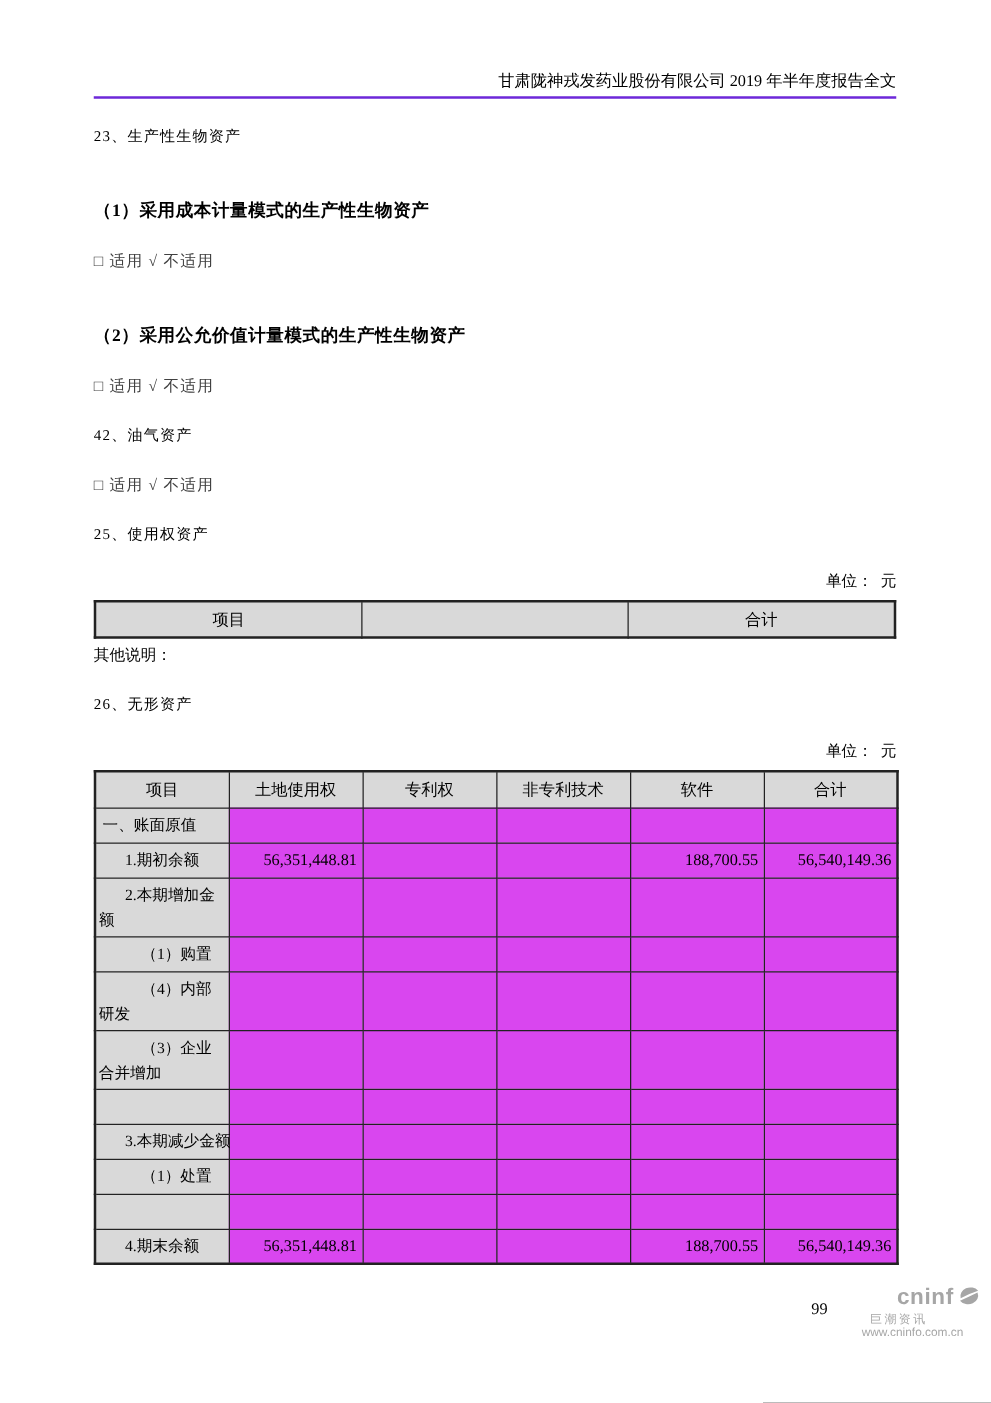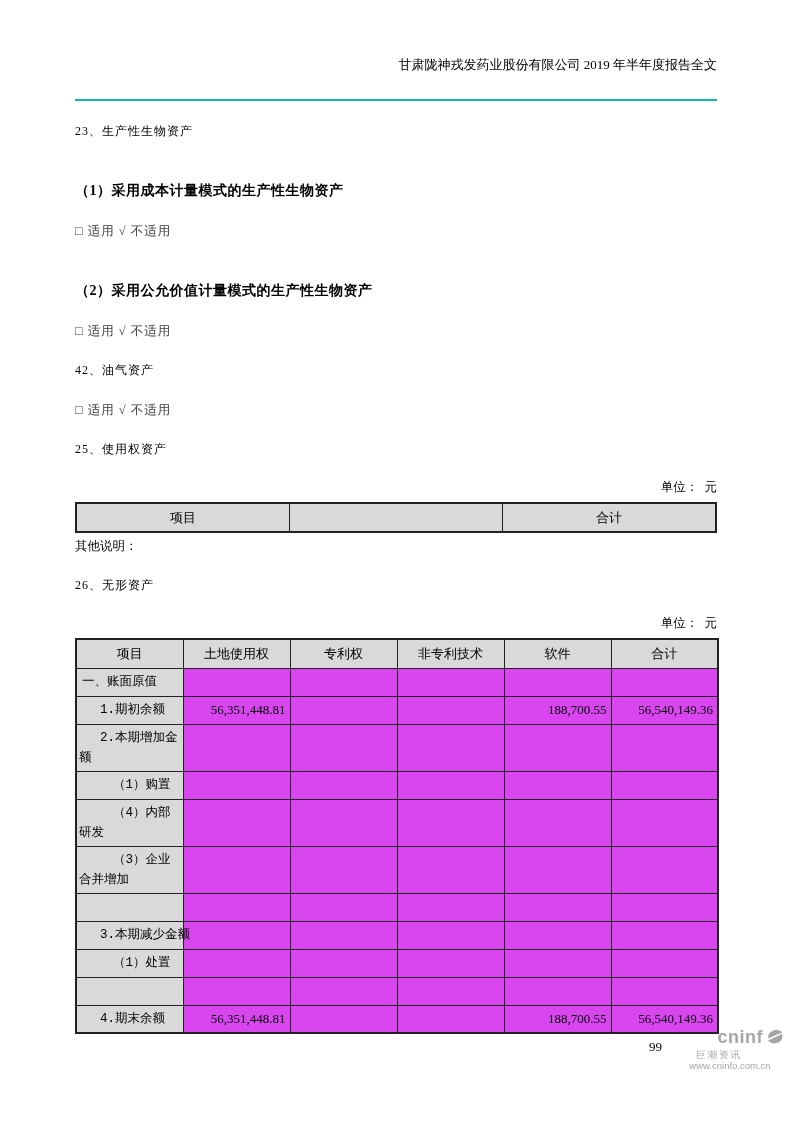--- a/index.html
+++ b/index.html
@@ -14,22 +14,22 @@
     color: #000;
     overflow: hidden;
   }
   .content { padding: 0 76px 0 75px; }
 
   .doc-header {
     padding-top: 56px;
     margin: 0 76px 0 75px;
     text-align: right;
     font-size: 13px;
-    padding-bottom: 25px;
-    border-bottom: 2px solid #14b8a6;
+    padding-bottom: 3px;
+    border-bottom: 2px solid #6d28d9;
     white-space: pre;
   }
 
   .h-num   { font-size: 12px; font-weight: normal; margin-top: 22px; letter-spacing: 1px; }
   .h-sub   { font-size: 14px; font-weight: bold; margin-top: 42px; letter-spacing: 0.5px; }
   .applicable { font-size: 12.5px; margin-top: 23px; color: #404040; letter-spacing: 1px; }
   .unit-line  { font-size: 12.5px; text-align: right; margin-top: 21px; margin-bottom: 6px; white-space: pre; }
   .note-line  { font-size: 12.5px; margin-top: 5px; }
 
   table { border-collapse: collapse; width: 642px; table-layout: fixed; }
@@ -41,21 +41,21 @@
     font-size: 13px;
     height: 29px;
     text-align: center;
     vertical-align: middle;
   }
   td { font-size: 13px; vertical-align: middle; }
 
   .usage-table td { background: #d9d9d9; height: 29px; text-align: center; }
 
   .intangible-table td { height: 28px; line-height: 20px; padding: 3px 4px; }
-  .intangible-table td.label { background: #d9d9d9; text-align: left; padding: 3px 2px; font-size: 12.5px; font-family: Liberation Mono, monospace; }
+  .intangible-table td.label { background: #d9d9d9; text-align: left; padding: 3px 2px; font-size: 12.5px; }
   .intangible-table td.val   { background: #d946ef; text-align: right; }
   .ind0 { text-indent: 3px; }
   .ind1 { text-indent: 21px; }
   .ind2 { text-indent: 34px; }
   .nowrap { white-space: nowrap; }
 
   .page-number {
     position: absolute;
     top: 1039px;
     right: 131px;

